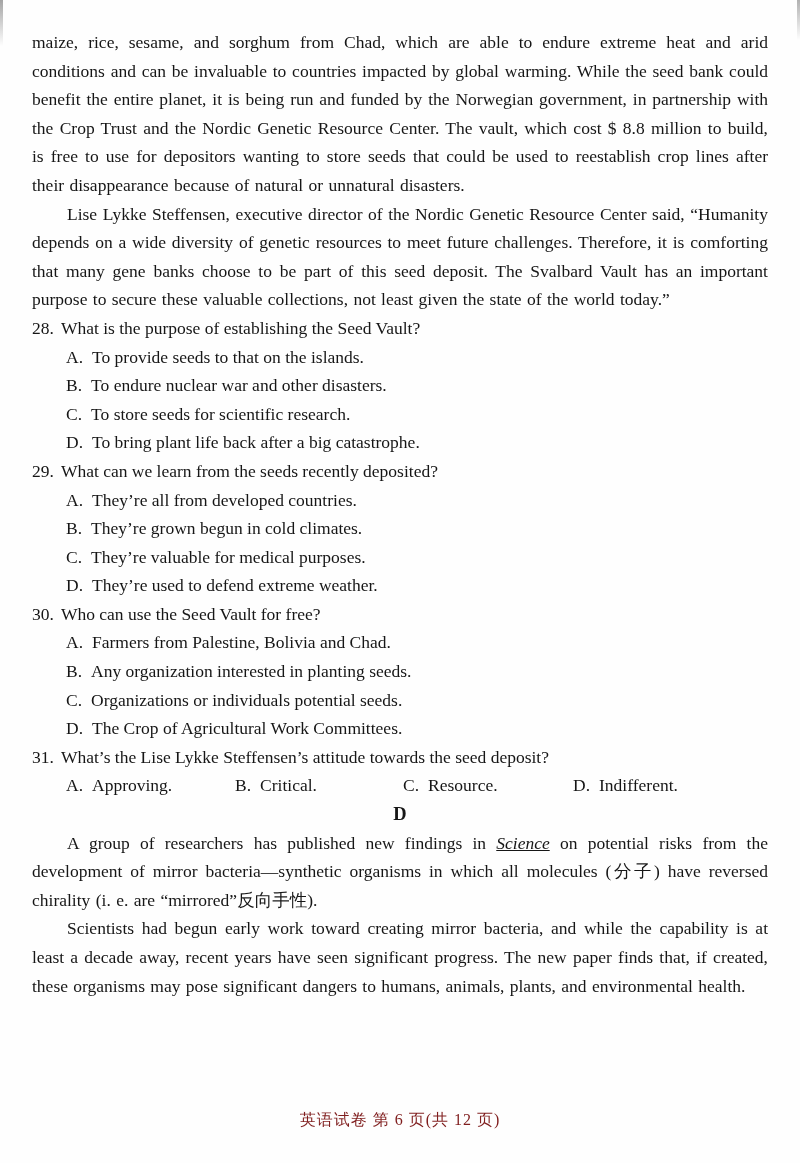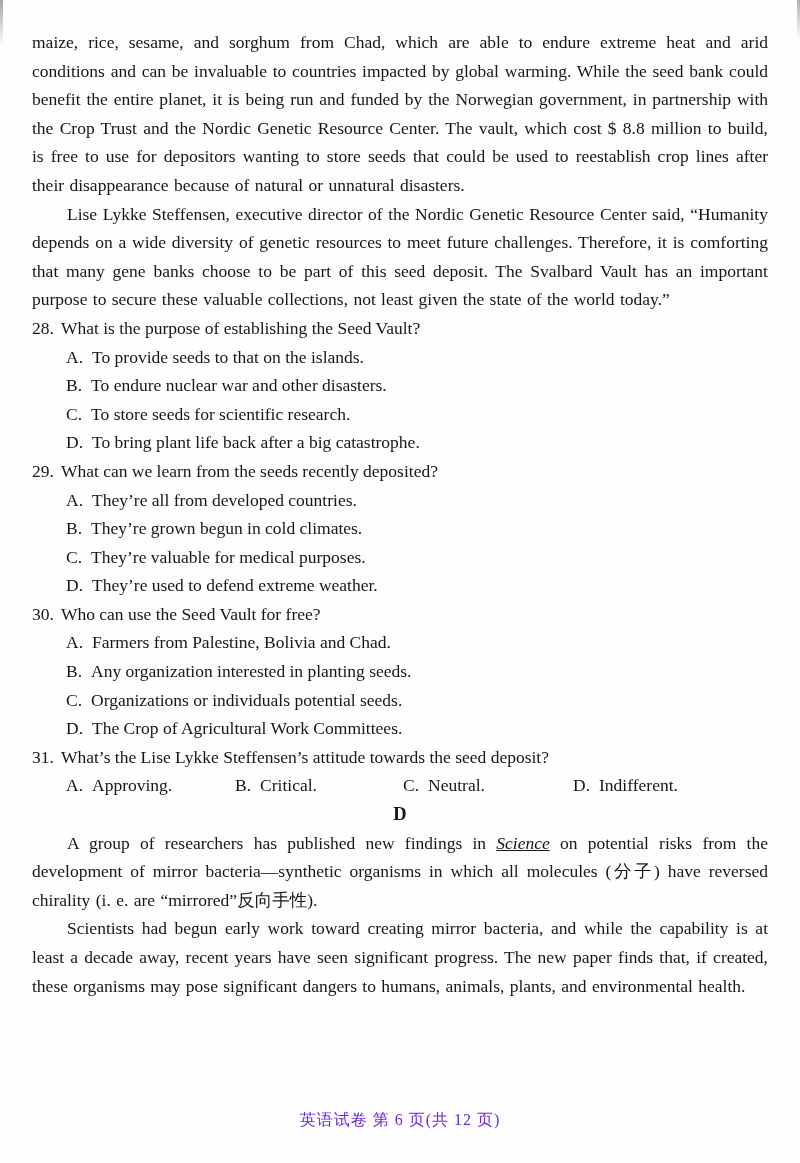--- a/index.html
+++ b/index.html
@@ -65,21 +65,21 @@
     margin: 0;
   }
   .italic { font-style: italic; text-decoration: underline; }
   .footer {
     position: absolute;
     left: 0;
     right: 0;
     bottom: 28px;
     text-align: center;
     font-size: 16px;
-    color: #6d28d9;
+    color: #7f1d1d;
     letter-spacing: 1px;
   }
   
   .scan-edge-left {
     position: absolute;
     left: 0; top: 0;
     width: 3px; height: 46px;
     background: linear-gradient(to bottom, rgba(90,90,90,.55), rgba(150,150,150,0));
   }
   .scan-edge-right {
@@ -177,21 +177,21 @@
       <span class="cell">
         <span class="opt-label">A.</span>
         <span>Approving.</span>
       </span>
       <span class="cell">
         <span class="opt-label">B.</span>
         <span>Critical.</span>
       </span>
       <span class="cell">
         <span class="opt-label">C.</span>
-        <span>Neutral.</span>
+        <span>Resource.</span>
       </span>
       <span class="cell">
         <span class="opt-label">D.</span>
         <span>Indifferent.</span>
       </span>
     </div>
   </div>
 
   <p class="section-header">D</p>
 

